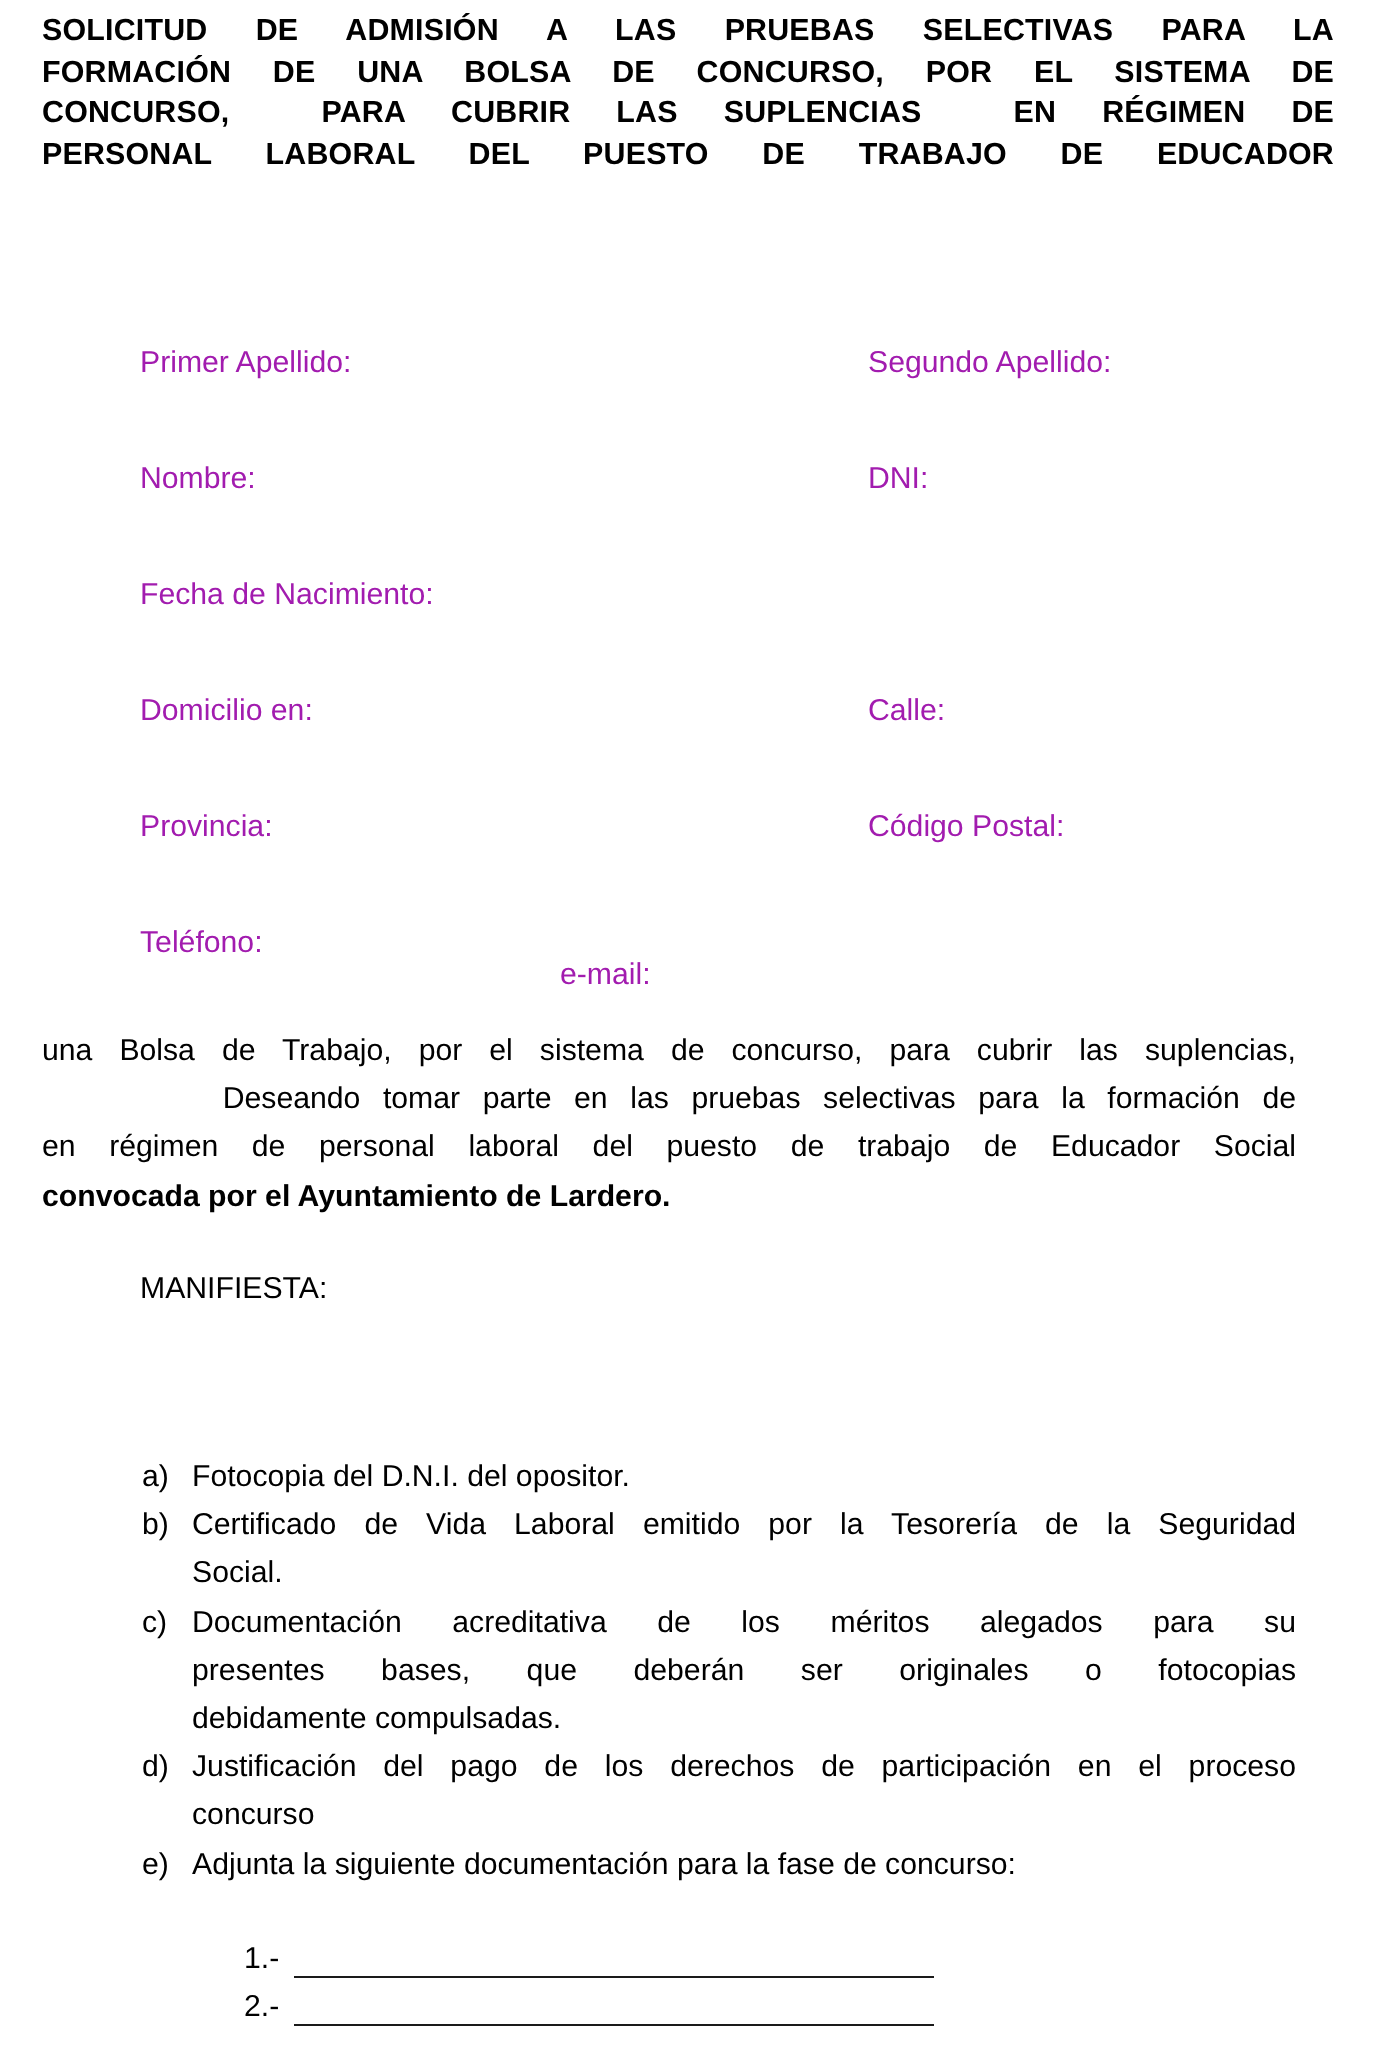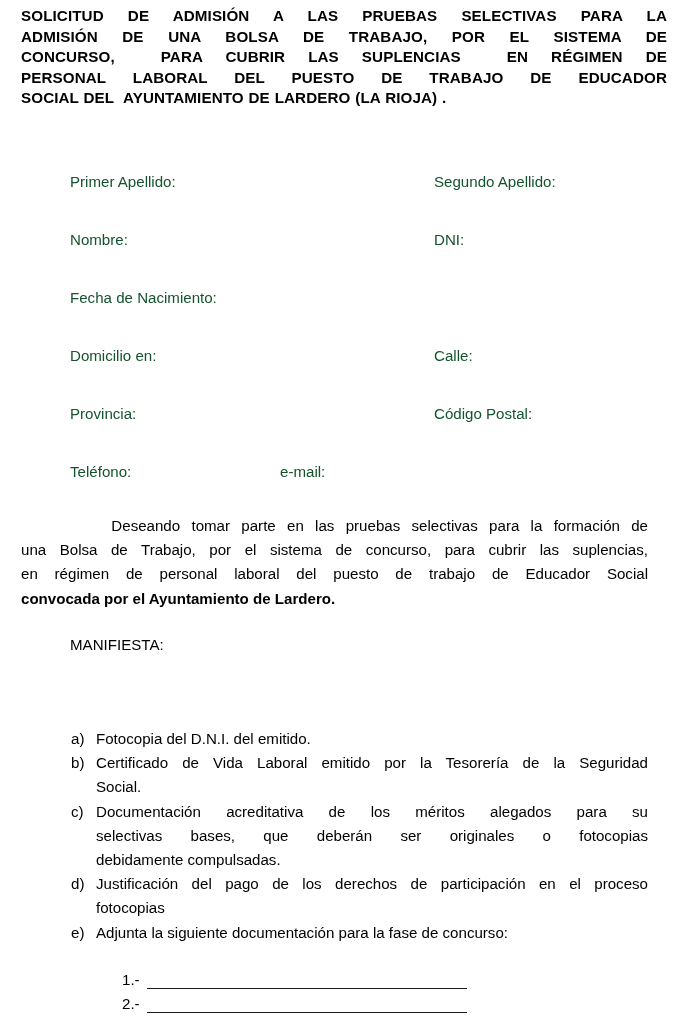--- a/index.html
+++ b/index.html
@@ -61,25 +61,25 @@
     position: absolute;
     left: 0;
     width: 688px;
     height: 22px;
   }
   .form-label {
     position: absolute;
     font-size: 15.1px;
     line-height: 22px;
     white-space: nowrap;
-    color: #14532d;
+    color: #a21caf;
   }
   .col-a { left: 70px; }
   .col-b { left: 434px; }
-  .col-mid { left: 280px; }
+  .col-mid { left: 280px; margin-top: 16px; }
 
   
   .body-par {
     position: absolute;
     left: 21px;
     top: 514px;
     width: 627px;
     font-size: 15.1px;
     line-height: 24.2px;
     text-align: justify;
@@ -186,24 +186,23 @@
     border-bottom: 1.6px solid #1a1a1a;
   }
 </style>
 </head>
 <body>
 
 <div class="page">
 
   <div class="doc-title">
     <span class="ttl-line">SOLICITUD DE ADMISIÓN A LAS PRUEBAS SELECTIVAS PARA LA</span>
-    <span class="ttl-line">ADMISIÓN DE UNA BOLSA DE TRABAJO, POR EL SISTEMA DE</span>
+    <span class="ttl-line">FORMACIÓN DE UNA BOLSA DE CONCURSO, POR EL SISTEMA DE</span>
     <span class="ttl-line">CONCURSO,  PARA CUBRIR LAS SUPLENCIAS  EN RÉGIMEN DE</span>
     <span class="ttl-line">PERSONAL LABORAL DEL PUESTO DE TRABAJO DE EDUCADOR</span>
-    <span class="ttl-line last">SOCIAL DEL  AYUNTAMIENTO DE LARDERO (LA RIOJA) .</span>
   </div>
 
   <div class="form-block">
 
     <div class="form-row" style="top:0px;">
       <span class="form-label col-a">Primer Apellido:</span>
       <span class="form-label col-b">Segundo Apellido:</span>
     </div>
 
     <div class="form-row" style="top:58px;">
@@ -226,60 +225,60 @@
     </div>
 
     <div class="form-row" style="top:290px;">
       <span class="form-label col-a">Teléfono:</span>
       <span class="form-label col-mid">e-mail:</span>
     </div>
 
   </div>
 
   <div class="body-par">
+    <span class="pline">una Bolsa de Trabajo, por el sistema de concurso, para cubrir las suplencias,</span>
     <span class="pline">        Deseando tomar parte en las pruebas selectivas para la formación de</span>
-    <span class="pline">una Bolsa de Trabajo, por el sistema de concurso, para cubrir las suplencias,</span>
     <span class="pline">en régimen de personal laboral del puesto de trabajo de Educador Social</span>
     <span class="pline last">convocada por el Ayuntamiento de Lardero.</span>
   </div>
 
   <div class="manifiesta">MANIFIESTA:</div>
 
 
   <div class="doc-list">
 
     <div class="list-item">
       <span class="list-marker">a)</span>
       <span class="list-text">
-        <span class="jline last">Fotocopia del D.N.I. del emitido.</span>
+        <span class="jline last">Fotocopia del D.N.I. del opositor.</span>
       </span>
     </div>
 
     <div class="list-item">
       <span class="list-marker">b)</span>
       <span class="list-text">
         <span class="jline">Certificado de Vida Laboral emitido por la Tesorería de la Seguridad</span>
         <span class="jline last">Social.</span>
       </span>
     </div>
 
     <div class="list-item">
       <span class="list-marker">c)</span>
       <span class="list-text">
         <span class="jline">Documentación acreditativa de los méritos alegados para su</span>
-        <span class="jline">selectivas bases, que deberán ser originales o fotocopias</span>
+        <span class="jline">presentes bases, que deberán ser originales o fotocopias</span>
         <span class="jline last">debidamente compulsadas.</span>
       </span>
     </div>
 
     <div class="list-item">
       <span class="list-marker">d)</span>
       <span class="list-text">
         <span class="jline">Justificación del pago de los derechos de participación en el proceso</span>
-        <span class="jline last">fotocopias</span>
+        <span class="jline last">concurso</span>
       </span>
     </div>
 
     <div class="list-item">
       <span class="list-marker">e)</span>
       <span class="list-text">
         <span class="jline last">Adjunta la siguiente documentación para la fase de concurso:</span>
       </span>
     </div>
 

